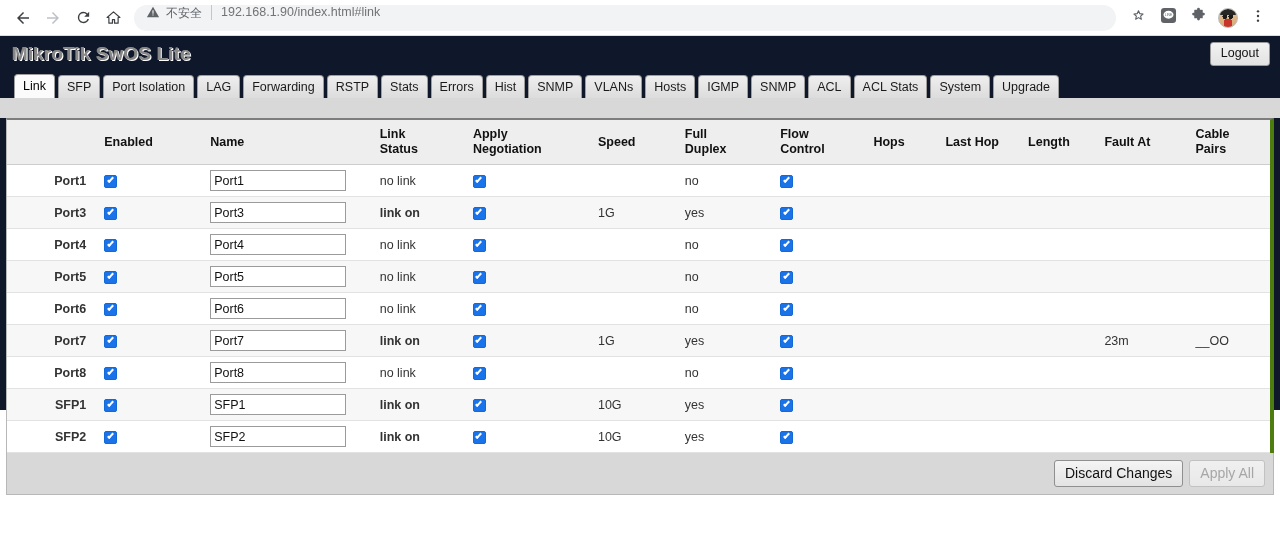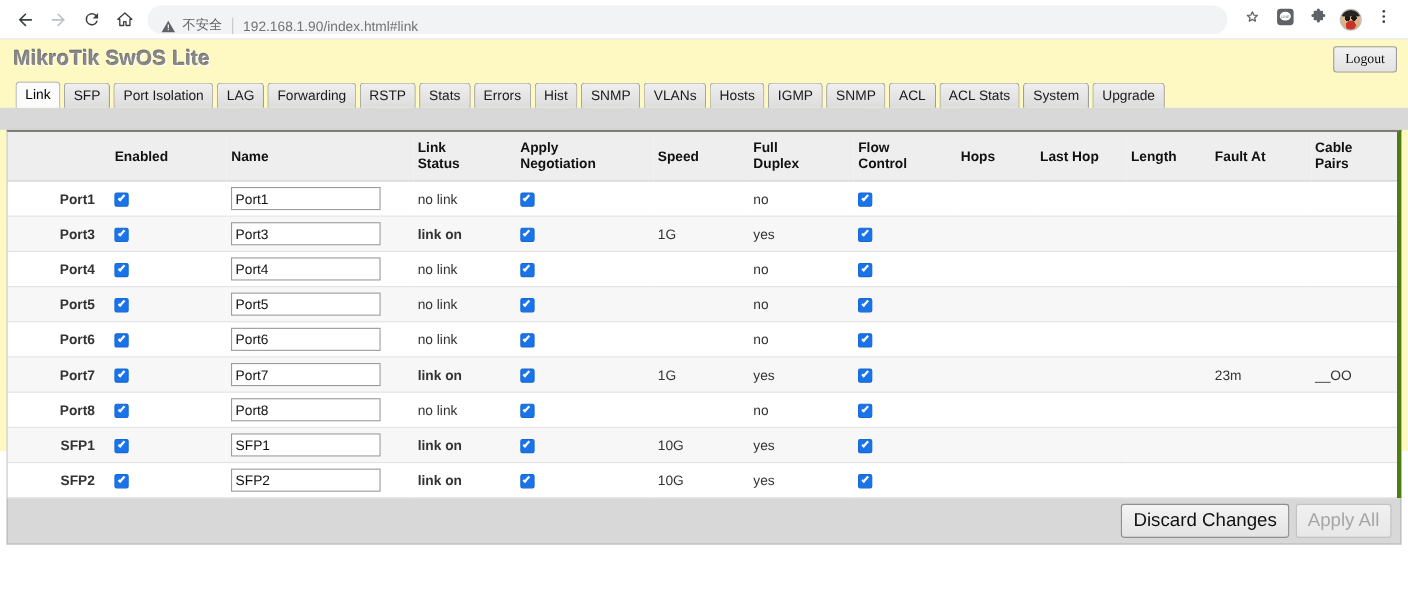--- a/index.html
+++ b/index.html
@@ -36,21 +36,21 @@
     flex: 0 0 auto;
   }
   .nav-btn svg { display: block; }
   .omnibox {
     flex: 1 1 auto;
     height: 26px;
     background: #f1f3f4;
     border-radius: 13px;
     margin: 0 8px 0 6px;
     display: flex;
-    align-items: flex-end;
+    align-items: flex-start;
     padding: 0 12px;
     box-sizing: border-box;
     min-width: 0;
   }
   .warn-icon {
     flex: 0 0 auto;
     margin-right: 6px;
     display: flex;
     align-items: center;
   }
@@ -106,21 +106,21 @@
     content: "";
     position: absolute;
     left: 0; right: 0; top: 0;
     height: 36%;
     background: #262626;
     border-radius: 50% 50% 30% 30% / 80% 80% 20% 20%;
   }
 
   
   .app {
-    background: #fef9c3;
+    background: #0f172a;
     height: 374px;
     box-sizing: border-box;
     position: relative;
   }
   .app-header {
     height: 36px;
     display: flex;
     align-items: center;
     justify-content: space-between;
     padding: 0 10px 0 10px;
@@ -128,21 +128,21 @@
   }
   .brand {
     font-size: 19px;
     font-weight: bold;
     color: #888888;
     letter-spacing: 0.1px;
     text-shadow: 1px 1px 0 #ffffff, -0.5px -0.5px 0 #6e6e6e;
     padding-left: 2px;
   }
   .logout-btn {
-    font-family: Liberation Serif, serif;
+    font-family: Liberation Sans, sans-serif;
     font-size: 12.5px;
     color: #111;
     background: linear-gradient(#f2f2f2, #e2e2e2);
     border: 1px solid #9a9a9a;
     border-radius: 3px;
     padding: 4px 10px;
     line-height: 1.1;
     cursor: default;
   }
 
@@ -301,21 +301,21 @@
     height: 42px;
     display: flex;
     align-items: center;
     justify-content: flex-end;
     padding-right: 8px;
     box-sizing: border-box;
     gap: 6px;
   }
   .ftr-btn {
     font-family: "Liberation Sans", sans-serif;
-    font-size: 17px;
+    font-size: 14px;
     padding: 5px 10px;
     line-height: 1.1;
     border-radius: 3px;
     cursor: default;
   }
   .ftr-btn.enabled {
     color: #111111;
     background: linear-gradient(#f4f4f4, #e3e3e3);
     border: 1px solid #8f8f8f;
   }

